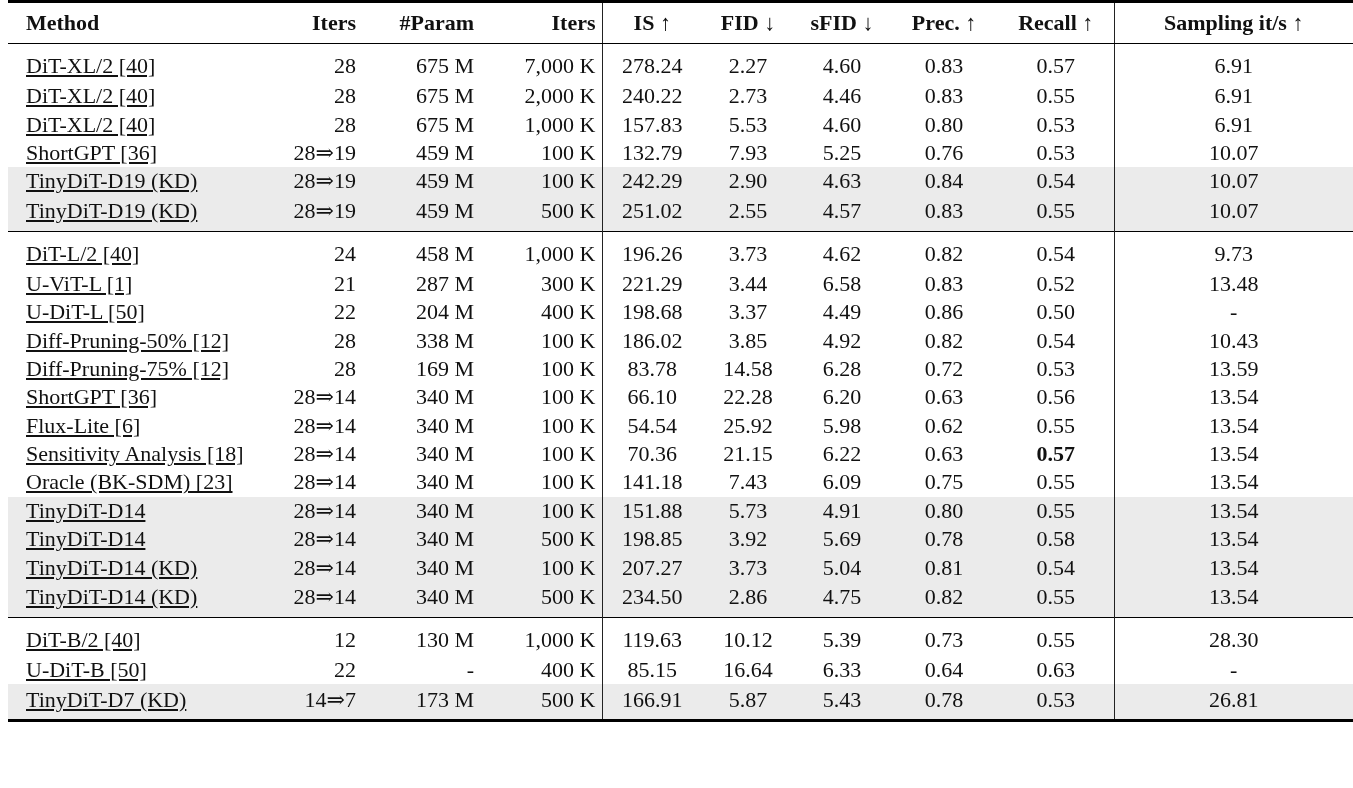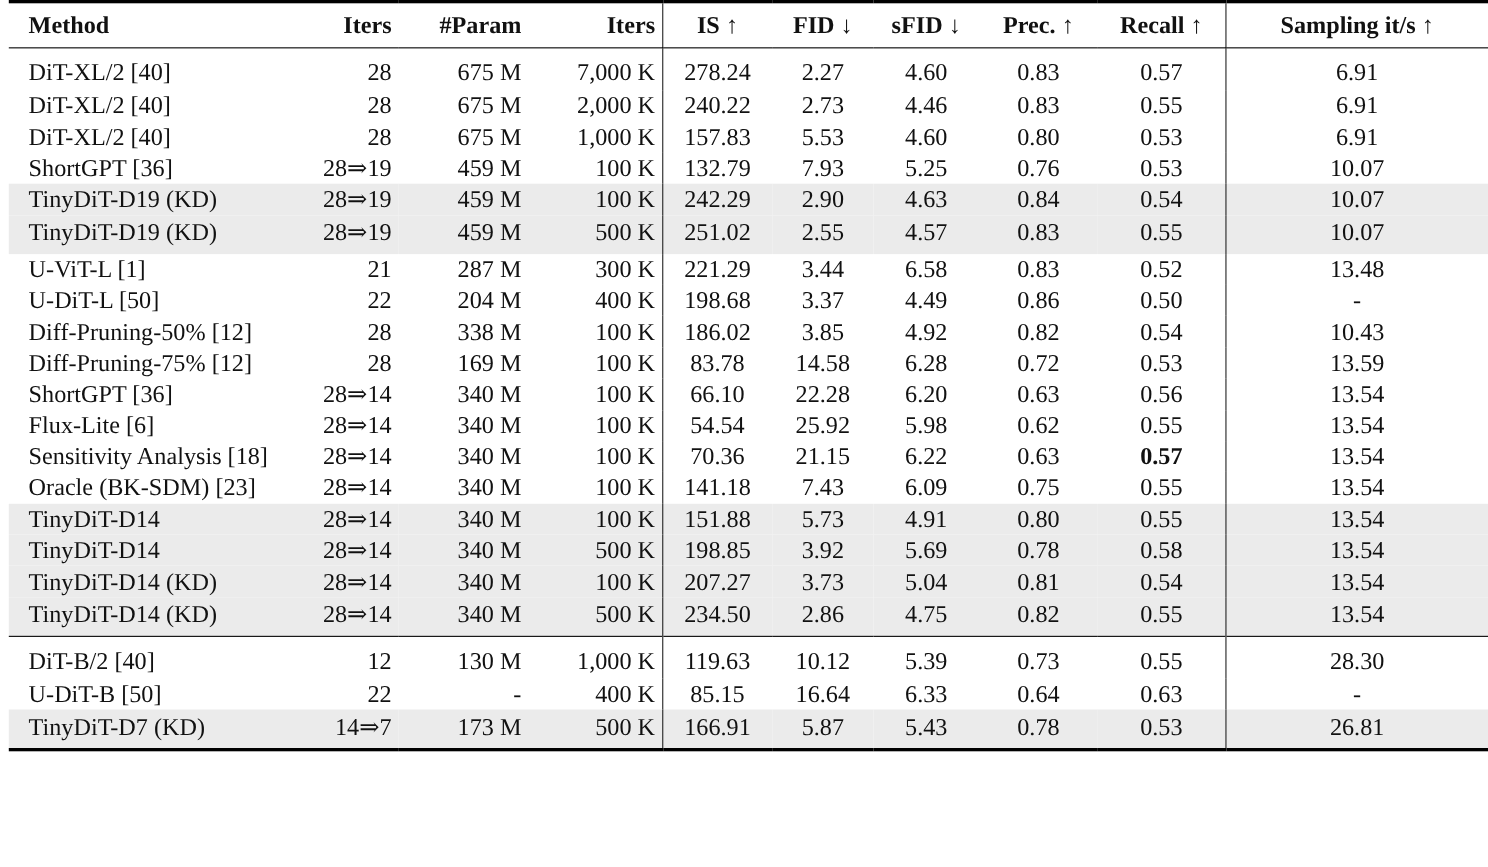--- a/index.html
+++ b/index.html
@@ -54,21 +54,21 @@
   tbody tr.last-in-group td { padding-bottom: 4px; height: 31px; }
   tbody.group + tbody.group tr.first-in-group td { border-top: 1.6px solid #000; }
   tbody.group:last-of-type tr:last-child td { border-bottom: 3px solid #000; }
 
   .left { text-align: left; }
   .right { text-align: right; }
   .center { text-align: center; }
   .vsep { border-right: 1.4px solid #222; }
   tr.shaded td { background: #ebebeb; }
   .bold { font-weight: bold; }
-  td.method { padding-left: 18px; }
+  td.method { padding-left: 18px; text-decoration: underline; }
   th.method { padding-left: 18px; }
 </style>
 </head>
 <body>
 
 <div class="table-wrap">
   <table>
     <colgroup>
       <col class="c-method">
         <col class="c-depth">
@@ -163,20 +163,32 @@
           <td class="right vsep">500 K</td>
           <td class="center">251.02</td>
           <td class="center">2.55</td>
           <td class="center">4.57</td>
           <td class="center">0.83</td>
           <td class="center vsep">0.55</td>
           <td class="center">10.07</td>
         </tr>
       </tbody>
       <tbody class="group">
+        <tr class="first-in-group">
+          <td class="left method">DiT-L/2 [40]</td>
+          <td class="right">24</td>
+          <td class="right">458 M</td>
+          <td class="right vsep">1,000 K</td>
+          <td class="center">196.26</td>
+          <td class="center">3.73</td>
+          <td class="center">4.62</td>
+          <td class="center">0.82</td>
+          <td class="center vsep">0.54</td>
+          <td class="center">9.73</td>
+        </tr>
         <tr class="">
           <td class="left method">U-ViT-L [1]</td>
           <td class="right">21</td>
           <td class="right">287 M</td>
           <td class="right vsep">300 K</td>
           <td class="center">221.29</td>
           <td class="center">3.44</td>
           <td class="center">6.58</td>
           <td class="center">0.83</td>
           <td class="center vsep">0.52</td>

